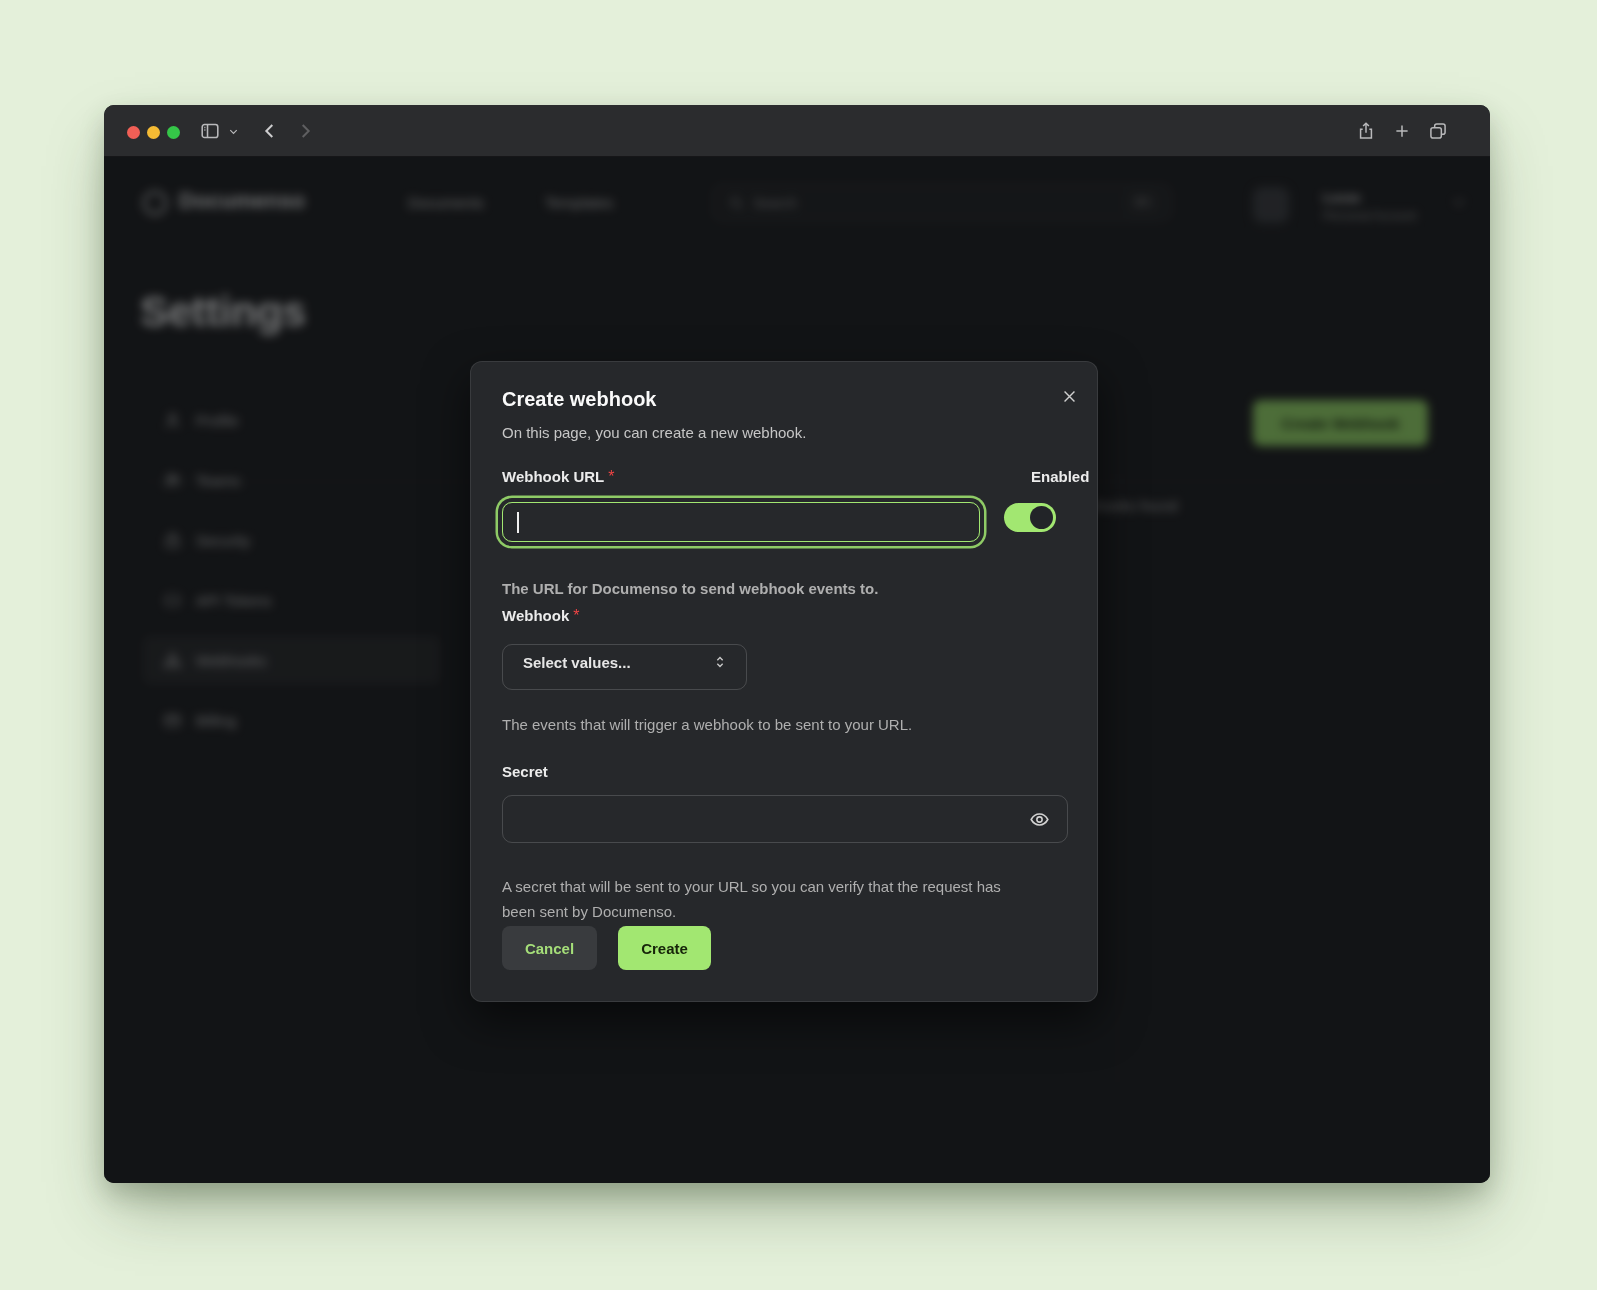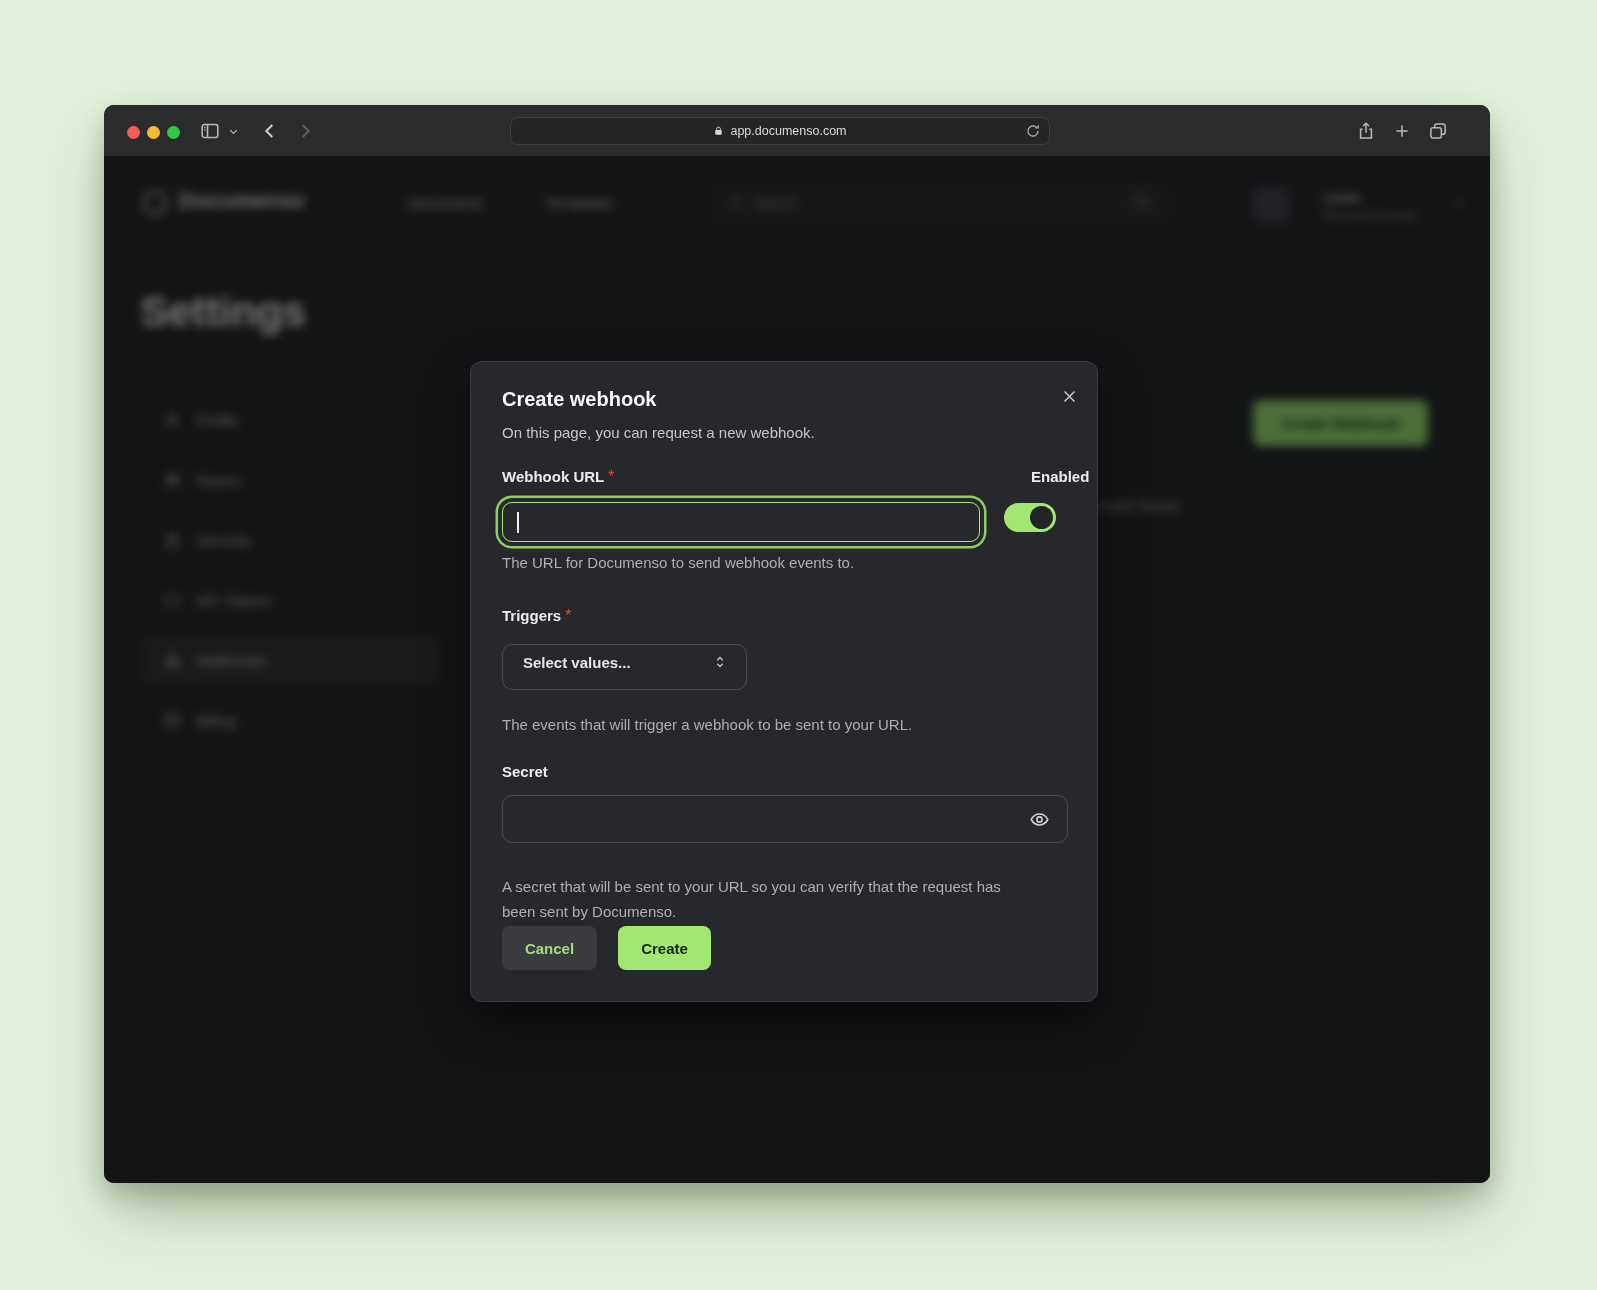--- a/index.html
+++ b/index.html
@@ -161,35 +161,20 @@
       <svg width="22" height="22" viewBox="0 0 24 24" fill="none" stroke="currentColor" stroke-width="2.2">
           <path d="M14.5 5.5L8 12l6.5 6.5"></path>
         </svg>
     </div>
     <div class="abs tool-ic" style="left:190px; top:15px; color:#5f5f61;">
       <svg width="22" height="22" viewBox="0 0 24 24" fill="none" stroke="currentColor" stroke-width="2.2">
           <path d="M9.5 5.5L16 12l-6.5 6.5"></path>
         </svg>
     </div>
 
-    <div class="urlbar">
-      <span style="display:flex;">
-        <svg width="11" height="12" viewBox="0 0 24 24" fill="currentColor">
-            <rect x="5" y="10" width="14" height="10" rx="2"></rect>
-            <path d="M8 11V7.5a4 4 0 0 1 8 0V11" fill="none" stroke="currentColor" stroke-width="2"></path>
-          </svg>
-      </span>
-      <span>app.documenso.com</span>
-      <span class="reload">
-        <svg width="16" height="16" viewBox="0 0 24 24" fill="none" stroke="currentColor" stroke-width="2">
-          <path d="M19.5 12a7.5 7.5 0 1 1-2.1-5.2"></path>
-            <path d="M19.8 3.2v4.2h-4.2"></path>
-        </svg>
-      </span>
-    </div>
 
     <div class="abs tool-ic" style="left:1252px; top:16px;">
       <svg width="20" height="20" viewBox="0 0 24 24" fill="none" stroke="currentColor" stroke-width="1.8">
         <path d="M12 3v11"></path>
           <path d="M8.5 6L12 2.8 15.5 6"></path>
           <path d="M8 10H5.5v10.5h13V10H16"></path>
       </svg>
     </div>
     <div class="abs tool-ic" style="left:1289px; top:17px;">
       <svg width="18" height="18" viewBox="0 0 24 24" fill="none" stroke="currentColor" stroke-width="2">
@@ -303,38 +288,38 @@
     <div class="dim"></div>
   </div>
 
   <div class="modal">
     <div class="m-title">Create webhook</div>
     <button class="m-close">
       <svg width="17" height="17" viewBox="0 0 24 24" fill="none" stroke="currentColor" stroke-width="2">
           <path d="M5 5l14 14M19 5L5 19"></path>
         </svg>
     </button>
-    <div class="m-desc">On this page, you can request a new webhook.</div>
+    <div class="m-desc">On this page, you can create a new webhook.</div>
 
     <div class="abs" style="left:31px; top:106px;text-align:right;">
       <span class="f-label">Webhook URL</span><span class="req">*</span>
     </div>
     <div class="abs f-label" style="left:560px; top:106px; font-weight:700;">Enabled</div>
 
     <input class="url-input" type="text" value="" style="">
     <div class="caret"></div>
 
     <div class="toggle" role="switch" aria-checked="true">
       <div class="knob"></div>
     </div>
 
-    <div class="helper" style="top:192px;">The URL for Documenso to send webhook events to.</div>
+    <div class="helper" style="top:218px;font-weight:bold;">The URL for Documenso to send webhook events to.</div>
 
     <div class="abs" style="left:31px; top:245px;">
-      <span class="f-label">Triggers</span><span class="req">*</span>
+      <span class="f-label">Webhook</span><span class="req">*</span>
     </div>
     <div class="select-btn">
       <span>Select values...</span>
       <span class="chev">
         <svg width="16" height="16" viewBox="0 0 24 24" fill="none" stroke="currentColor" stroke-width="2">
             <path d="M8 9.5l4-4.2 4 4.2"></path>
             <path d="M8 14.5l4 4.2 4-4.2"></path>
           </svg>
       </span>
     </div>

